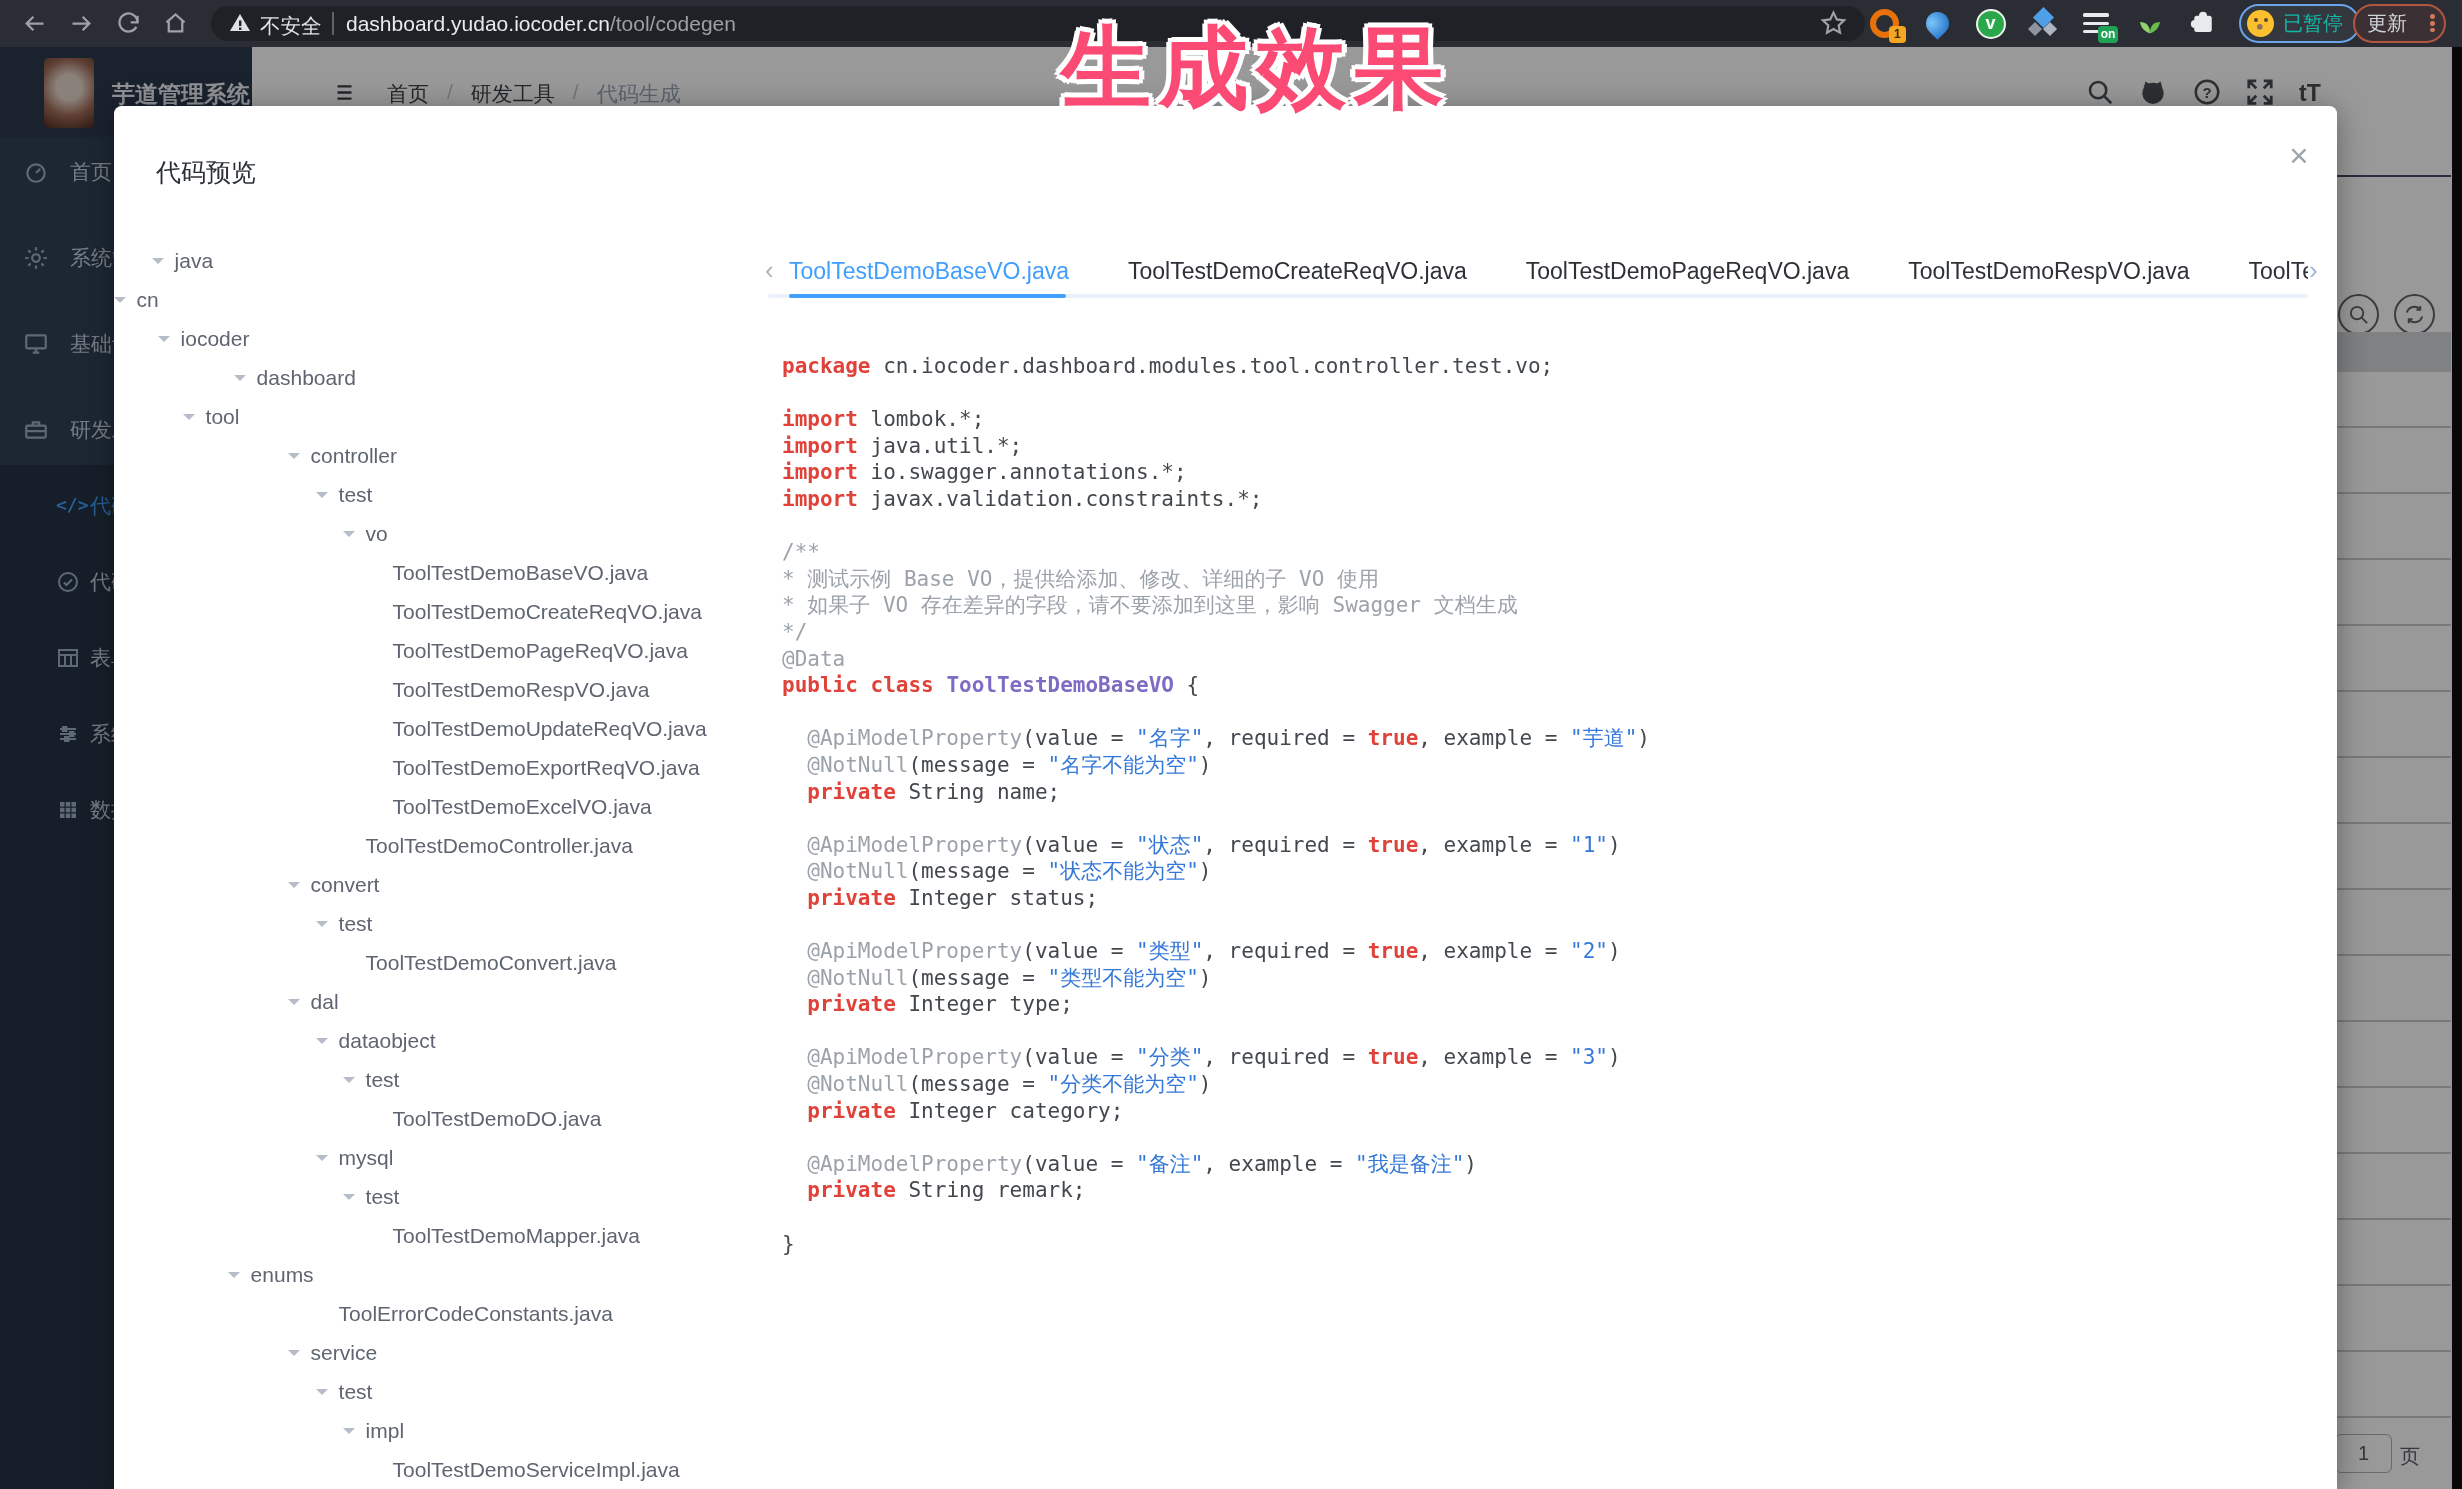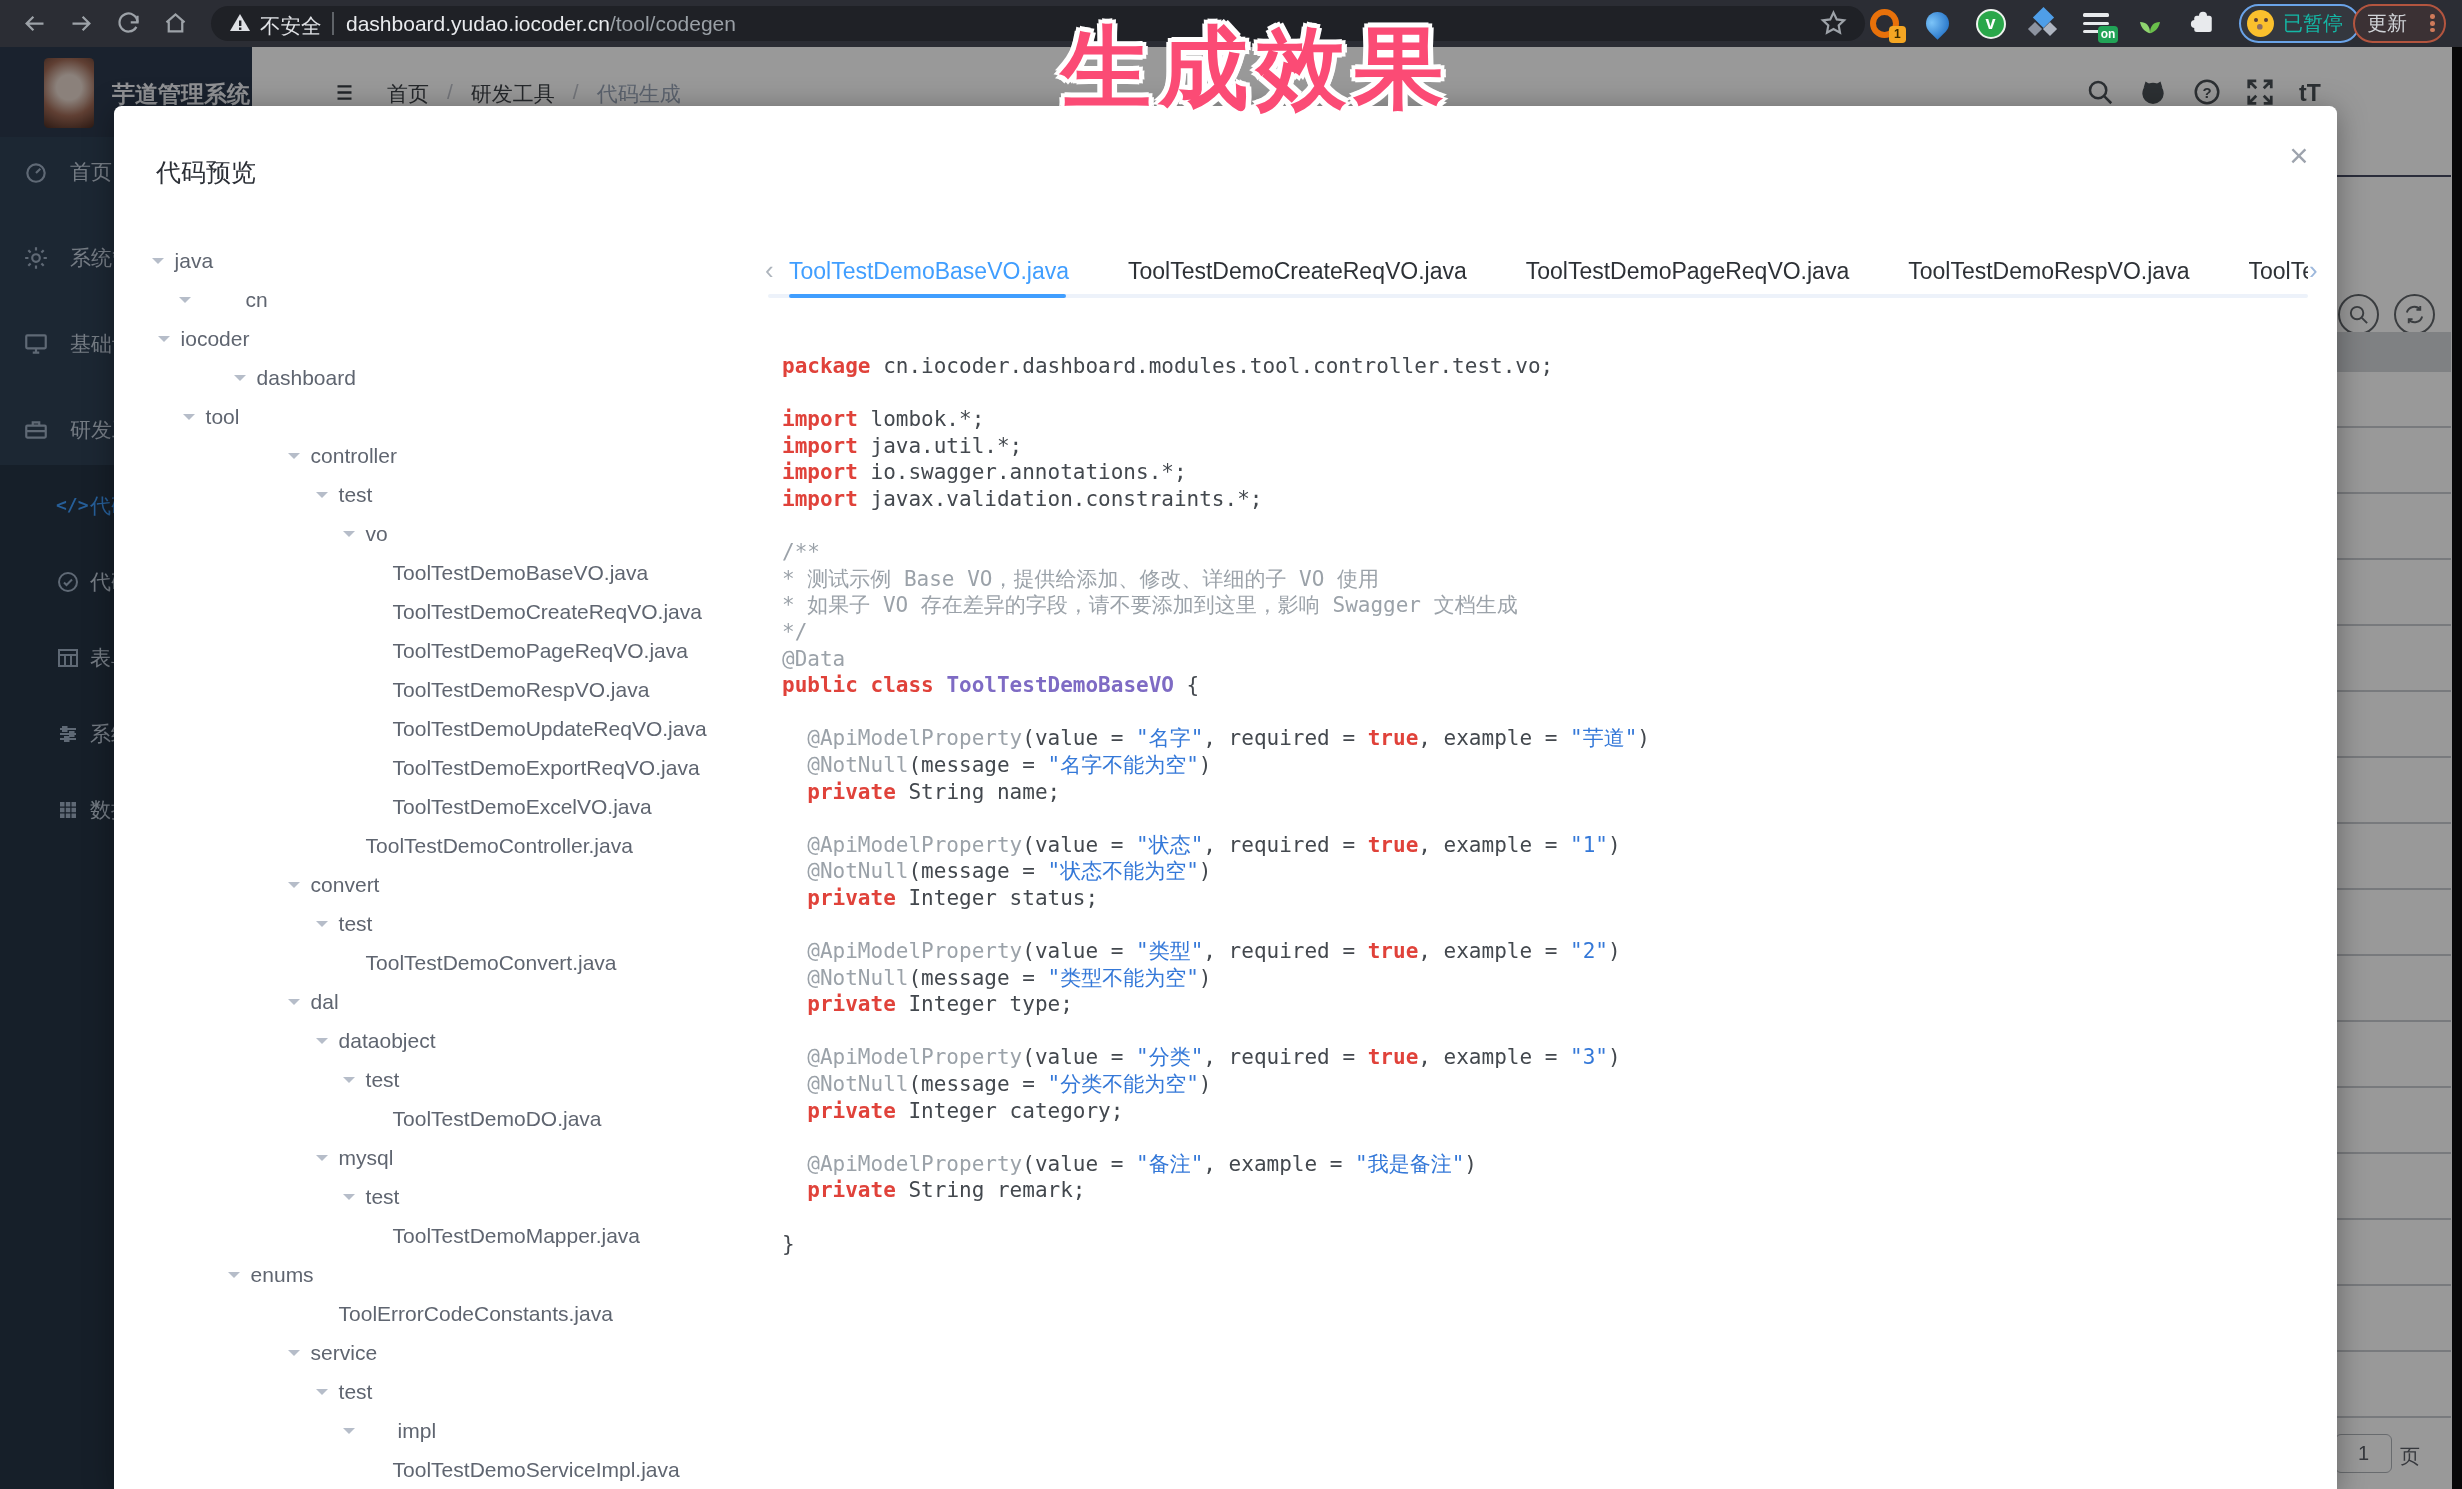--- a/index.html
+++ b/index.html
@@ -369,21 +369,21 @@
 
   <div id="modal">
     <div id="modal-title">代码预览</div>
     <div id="modal-close">×</div>
 
     <div id="file-tree">
         <div class="tree-row" style="padding-left: 38px;">
           <span class="tree-caret"></span>
           <span>java</span>
         </div>
-        <div class="tree-row" style="padding-left: 65px; gap: 44px;">
+        <div class="tree-row" style="">
           <span class="tree-caret"></span>
           <span>cn</span>
         </div>
         <div class="tree-row" style="padding-left: 44px;">
           <span class="tree-caret"></span>
           <span>iocoder</span>
         </div>
         <div class="tree-row" style="padding-left: 120px;">
           <span class="tree-caret"></span>
           <span>dashboard</span>
@@ -485,21 +485,21 @@
           <span>ToolErrorCodeConstants.java</span>
         </div>
         <div class="tree-row" style="padding-left: 174px;">
           <span class="tree-caret"></span>
           <span>service</span>
         </div>
         <div class="tree-row" style="padding-left: 202px;">
           <span class="tree-caret"></span>
           <span>test</span>
         </div>
-        <div class="tree-row" style="padding-left: 229px; gap: 32px;">
+        <div class="tree-row" style="padding-left: 229px;">
           <span class="tree-caret"></span>
           <span>impl</span>
         </div>
         <div class="tree-row" style="padding-left: 256px;">
           <span class="tree-caret hidden"></span>
           <span>ToolTestDemoServiceImpl.java</span>
         </div>
       </div>
 
     <span id="tab-chevron-left">‹</span>

